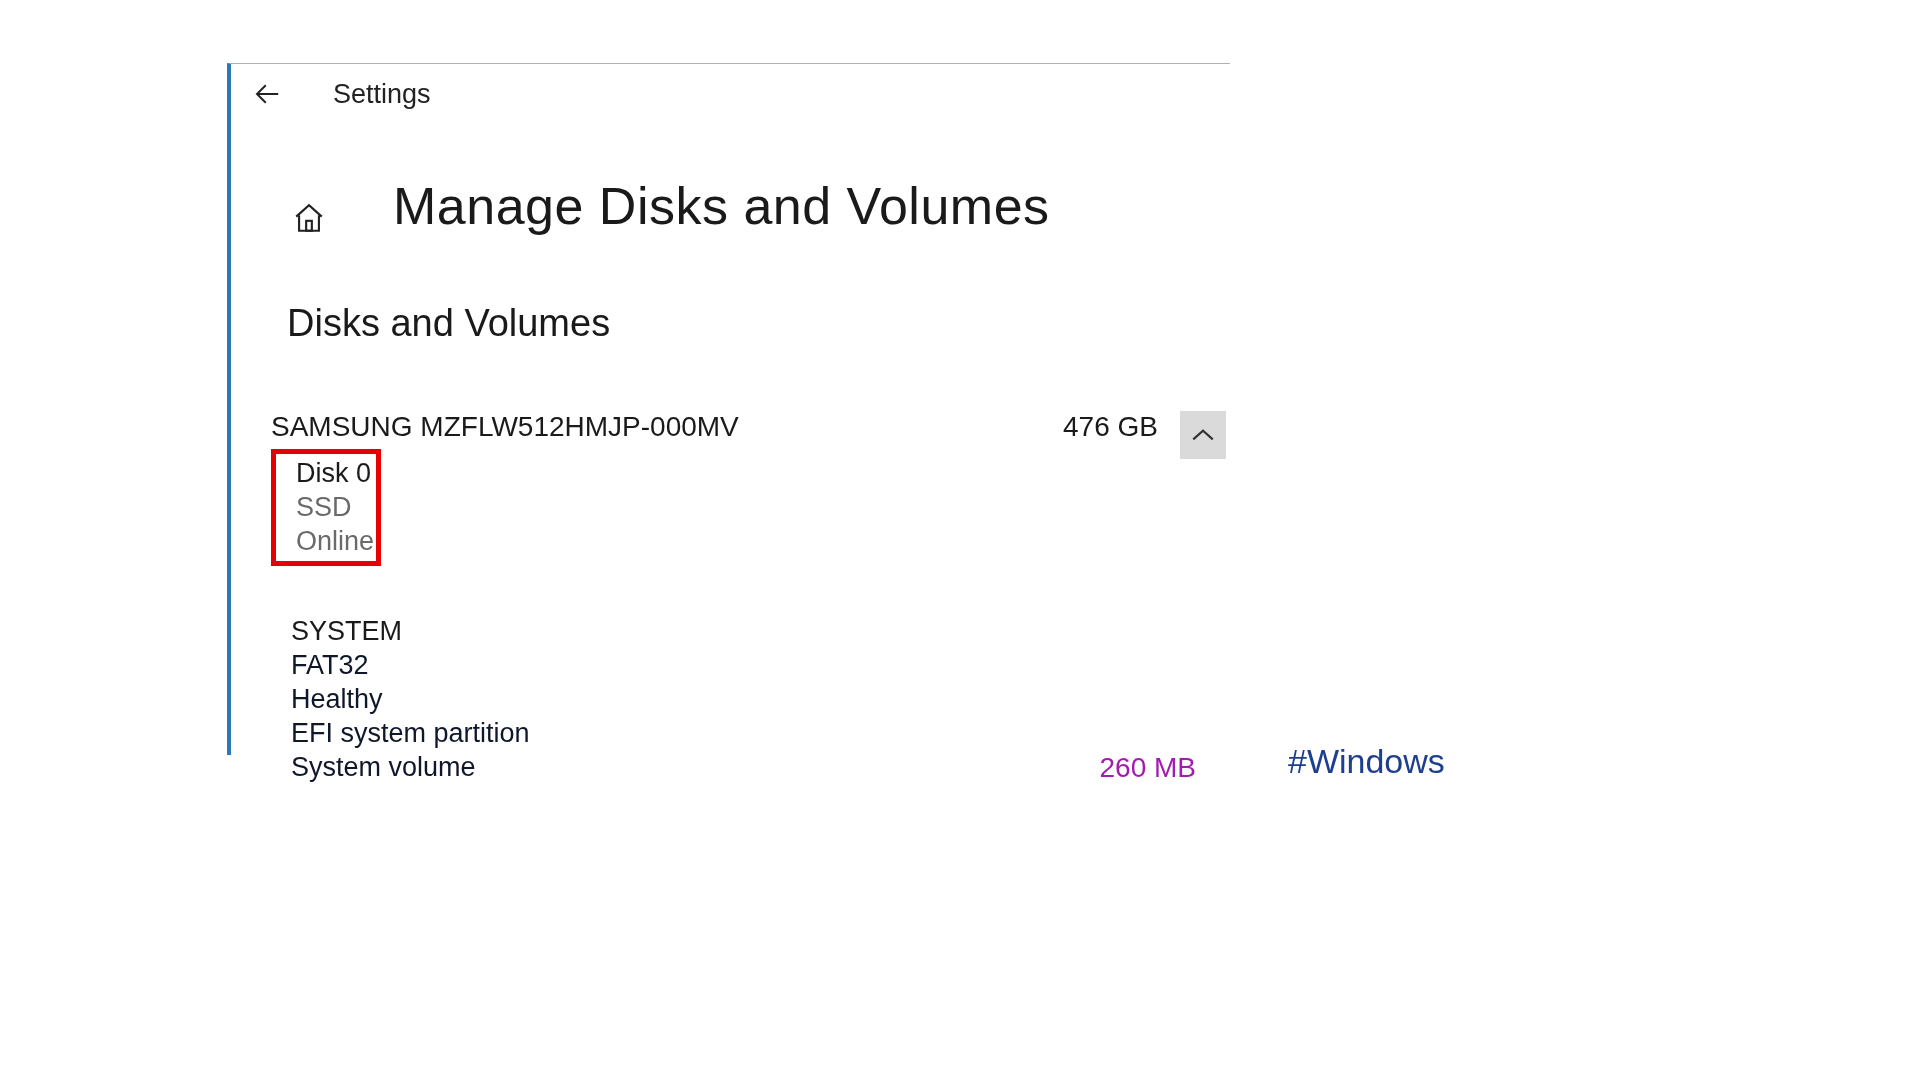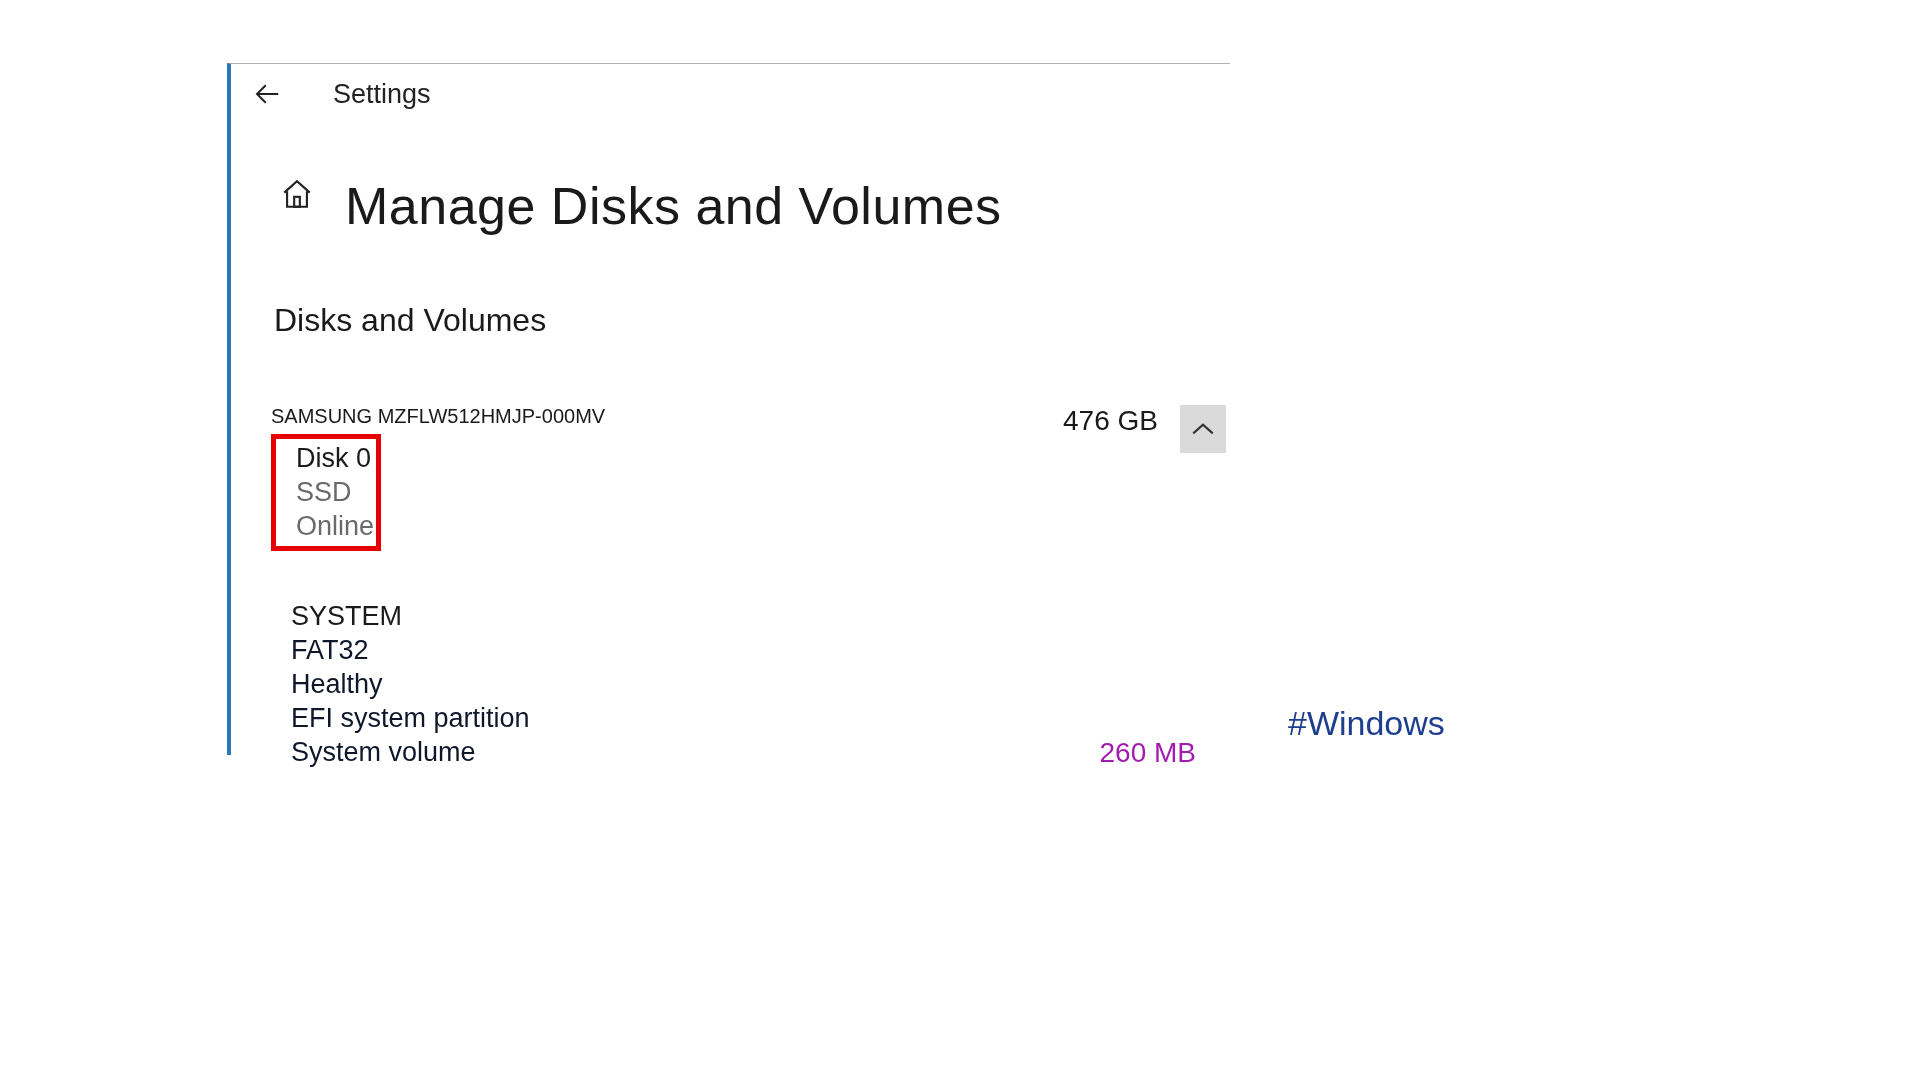--- a/index.html
+++ b/index.html
@@ -37,57 +37,58 @@
     }
     .back-arrow svg { width: 30px; height: 30px; }
     .settings-label {
       margin-left: 48px;
       font-size: 27px;
       font-weight: 300;
       color: #222;
     }
     .page-header {
       display: flex;
-      align-items: flex-start;
+      align-items: flex-end;
       margin-top: 52px;
-      padding-left: 48px;
+      padding-left: 60px;
+      gap: 36px;
     }
     .home-icon {
       width: 36px;
       height: 36px;
       display: flex;
       align-items: center;
       justify-content: center;
     }
     .home-icon svg { width: 34px; height: 34px; }
     .page-title {
       margin-left: 30px;
       font-size: 52px;
       font-weight: 300;
       color: #1a1a1a;
       letter-spacing: 0.5px;
     }
     .section-heading {
       margin-top: 66px;
-      padding-left: 43px;
-      font-size: 32px;
+      padding-left: 56px;
+      font-size: 38px;
       font-weight: 400;
       color: #1a1a1a;
     }
     .disk-row {
       display: flex;
       align-items: flex-start;
       margin-top: 66px;
       padding-left: 40px;
       padding-right: 0;
       position: relative;
     }
     .disk-info { flex: 1; }
     .disk-name {
-      font-size: 20px;
+      font-size: 28px;
       font-weight: 400;
       color: #1a1a1a;
     }
     .disk-details {
       margin-top: 6px;
       width: 110px;
       border: 5px solid #e60000;
       padding: 3px 3px 3px 20px;
       display: inline-block;
     }
@@ -128,21 +129,21 @@
     }
     .volume-line.primary { color: #1a1a1a; }
     .volume-size {
       font-size: 28px;
       color: #a21caf;
       padding-right: 34px;
     }
     .hashtag-wrap {
       position: absolute;
       left: 1288px;
-      top: 704px;
+      top: 742px;
       font-size: 34px;
       font-weight: 400;
       color: #1e3f8f;
     }
     .watermark {
       position: absolute;
       left: 50%;
       top: 358px;
       transform: translateX(-50%);
       font-size: 150px;

